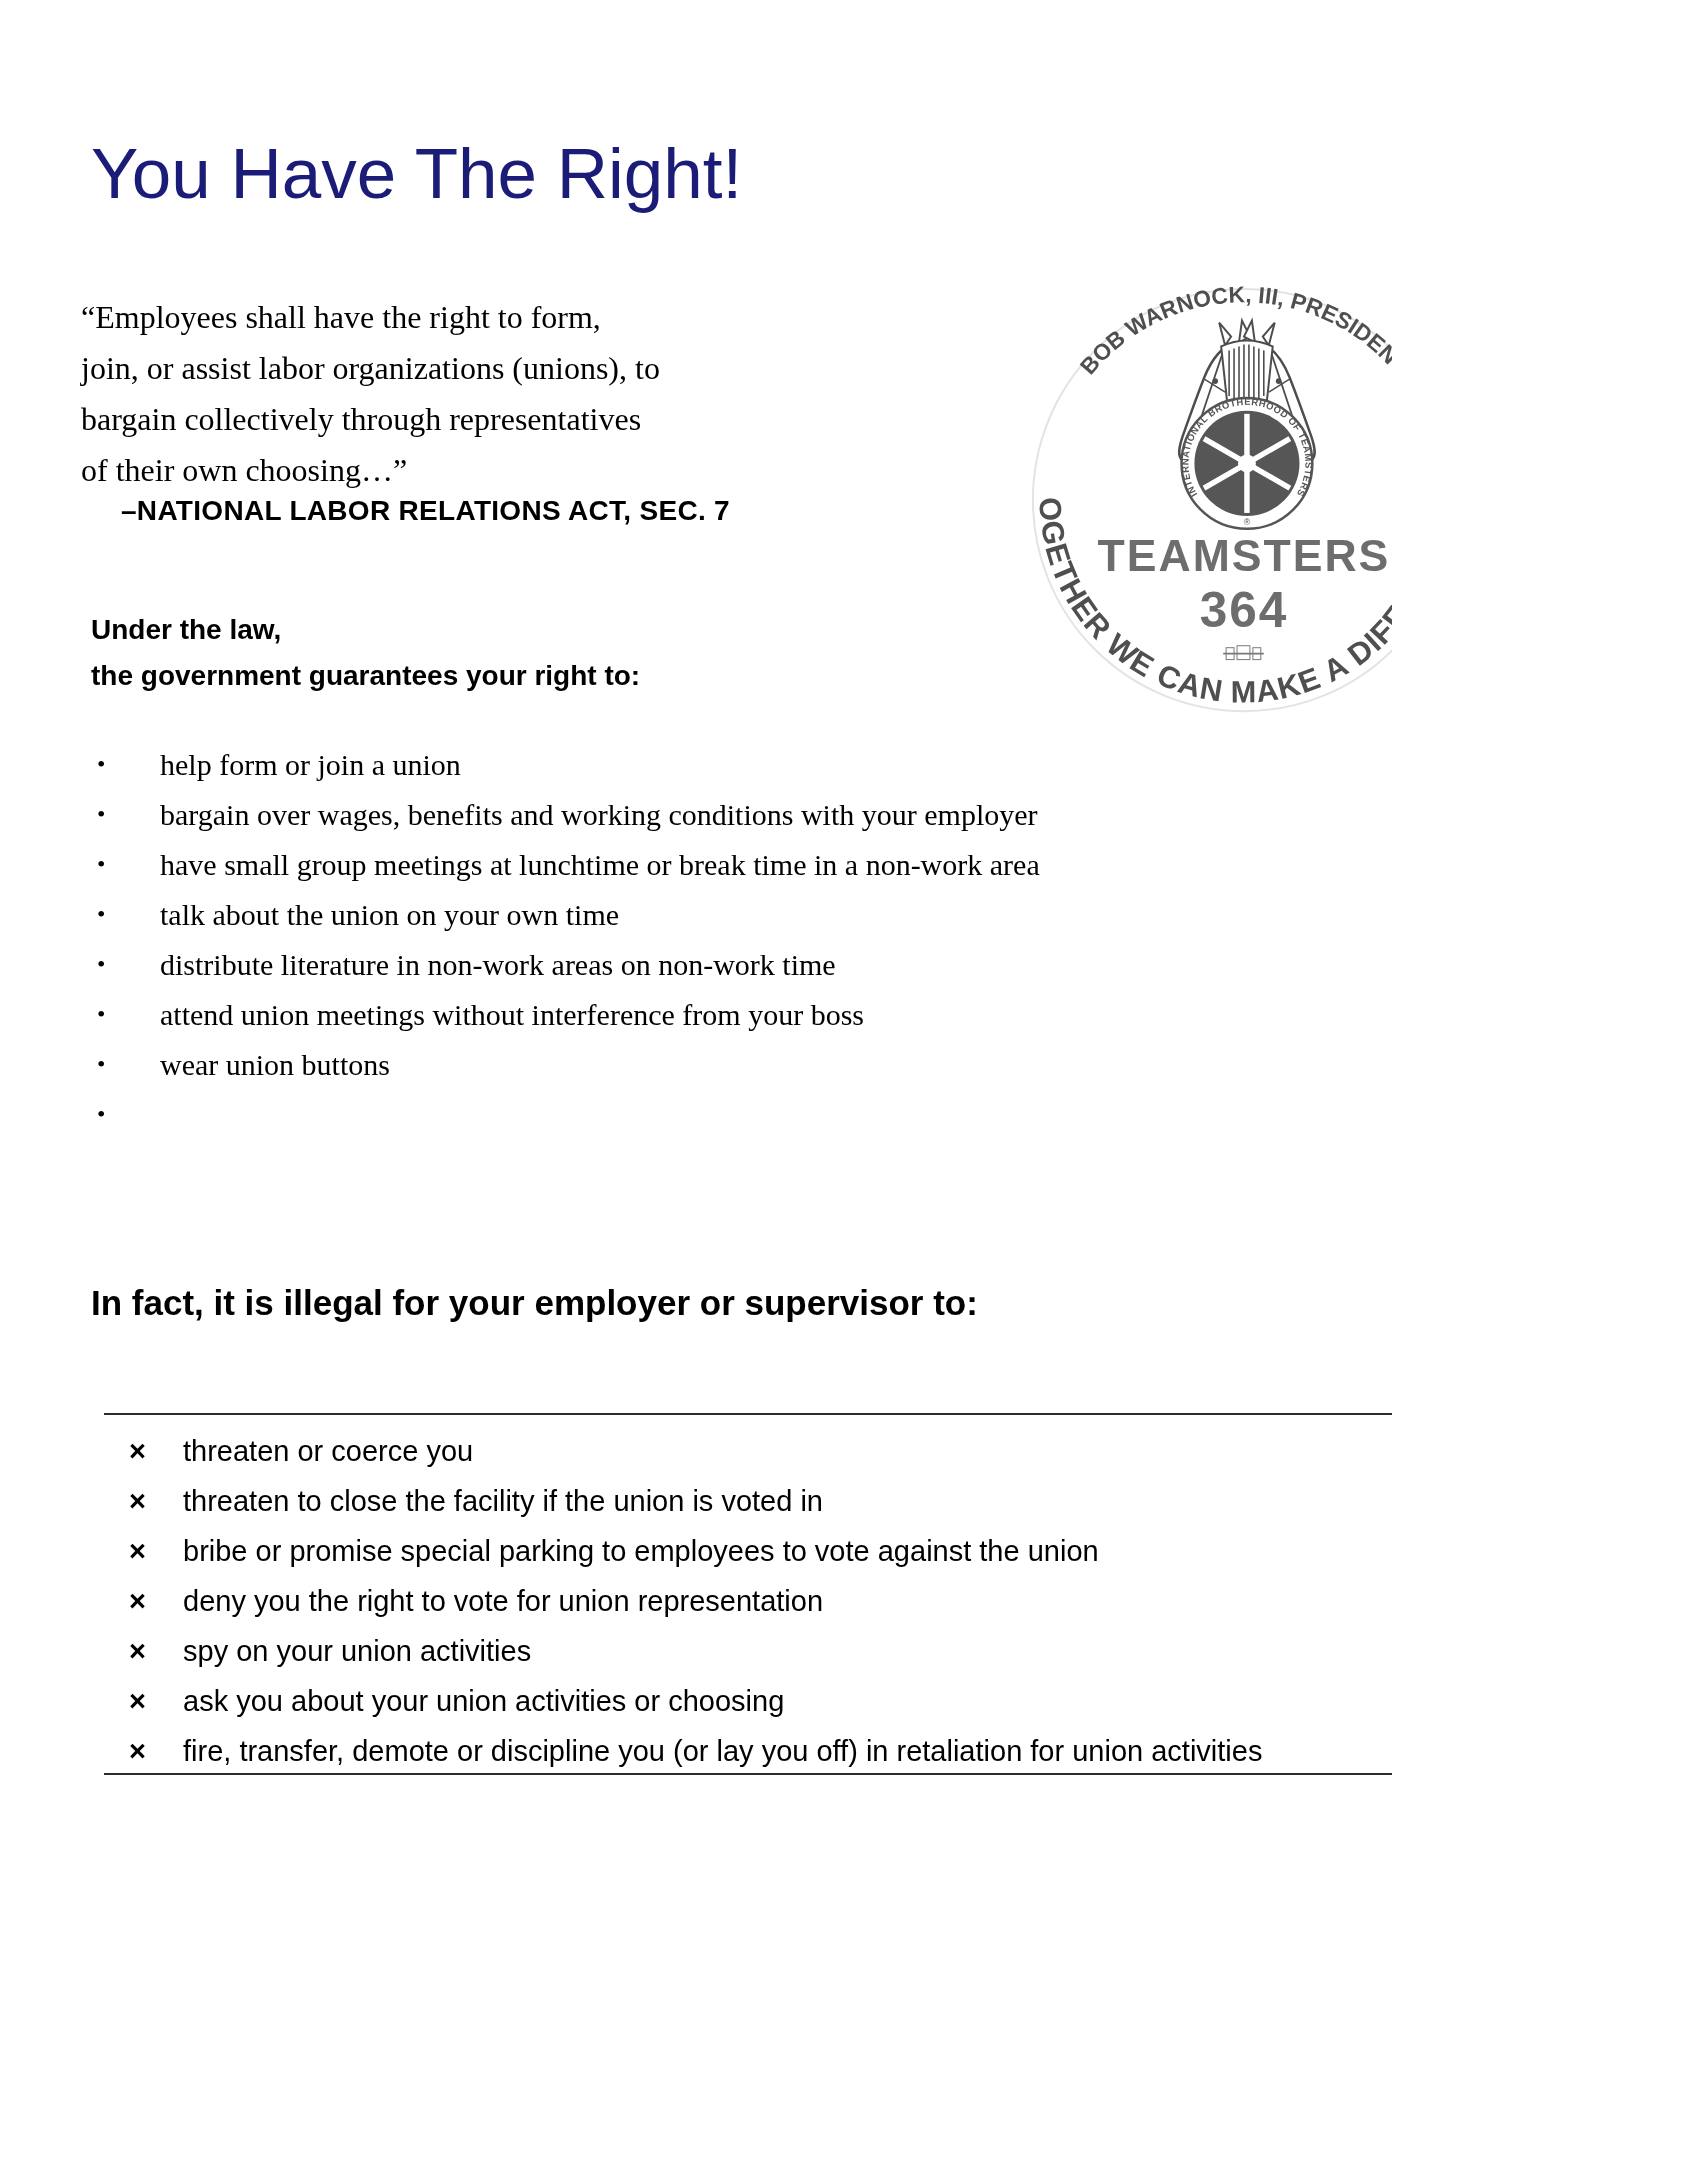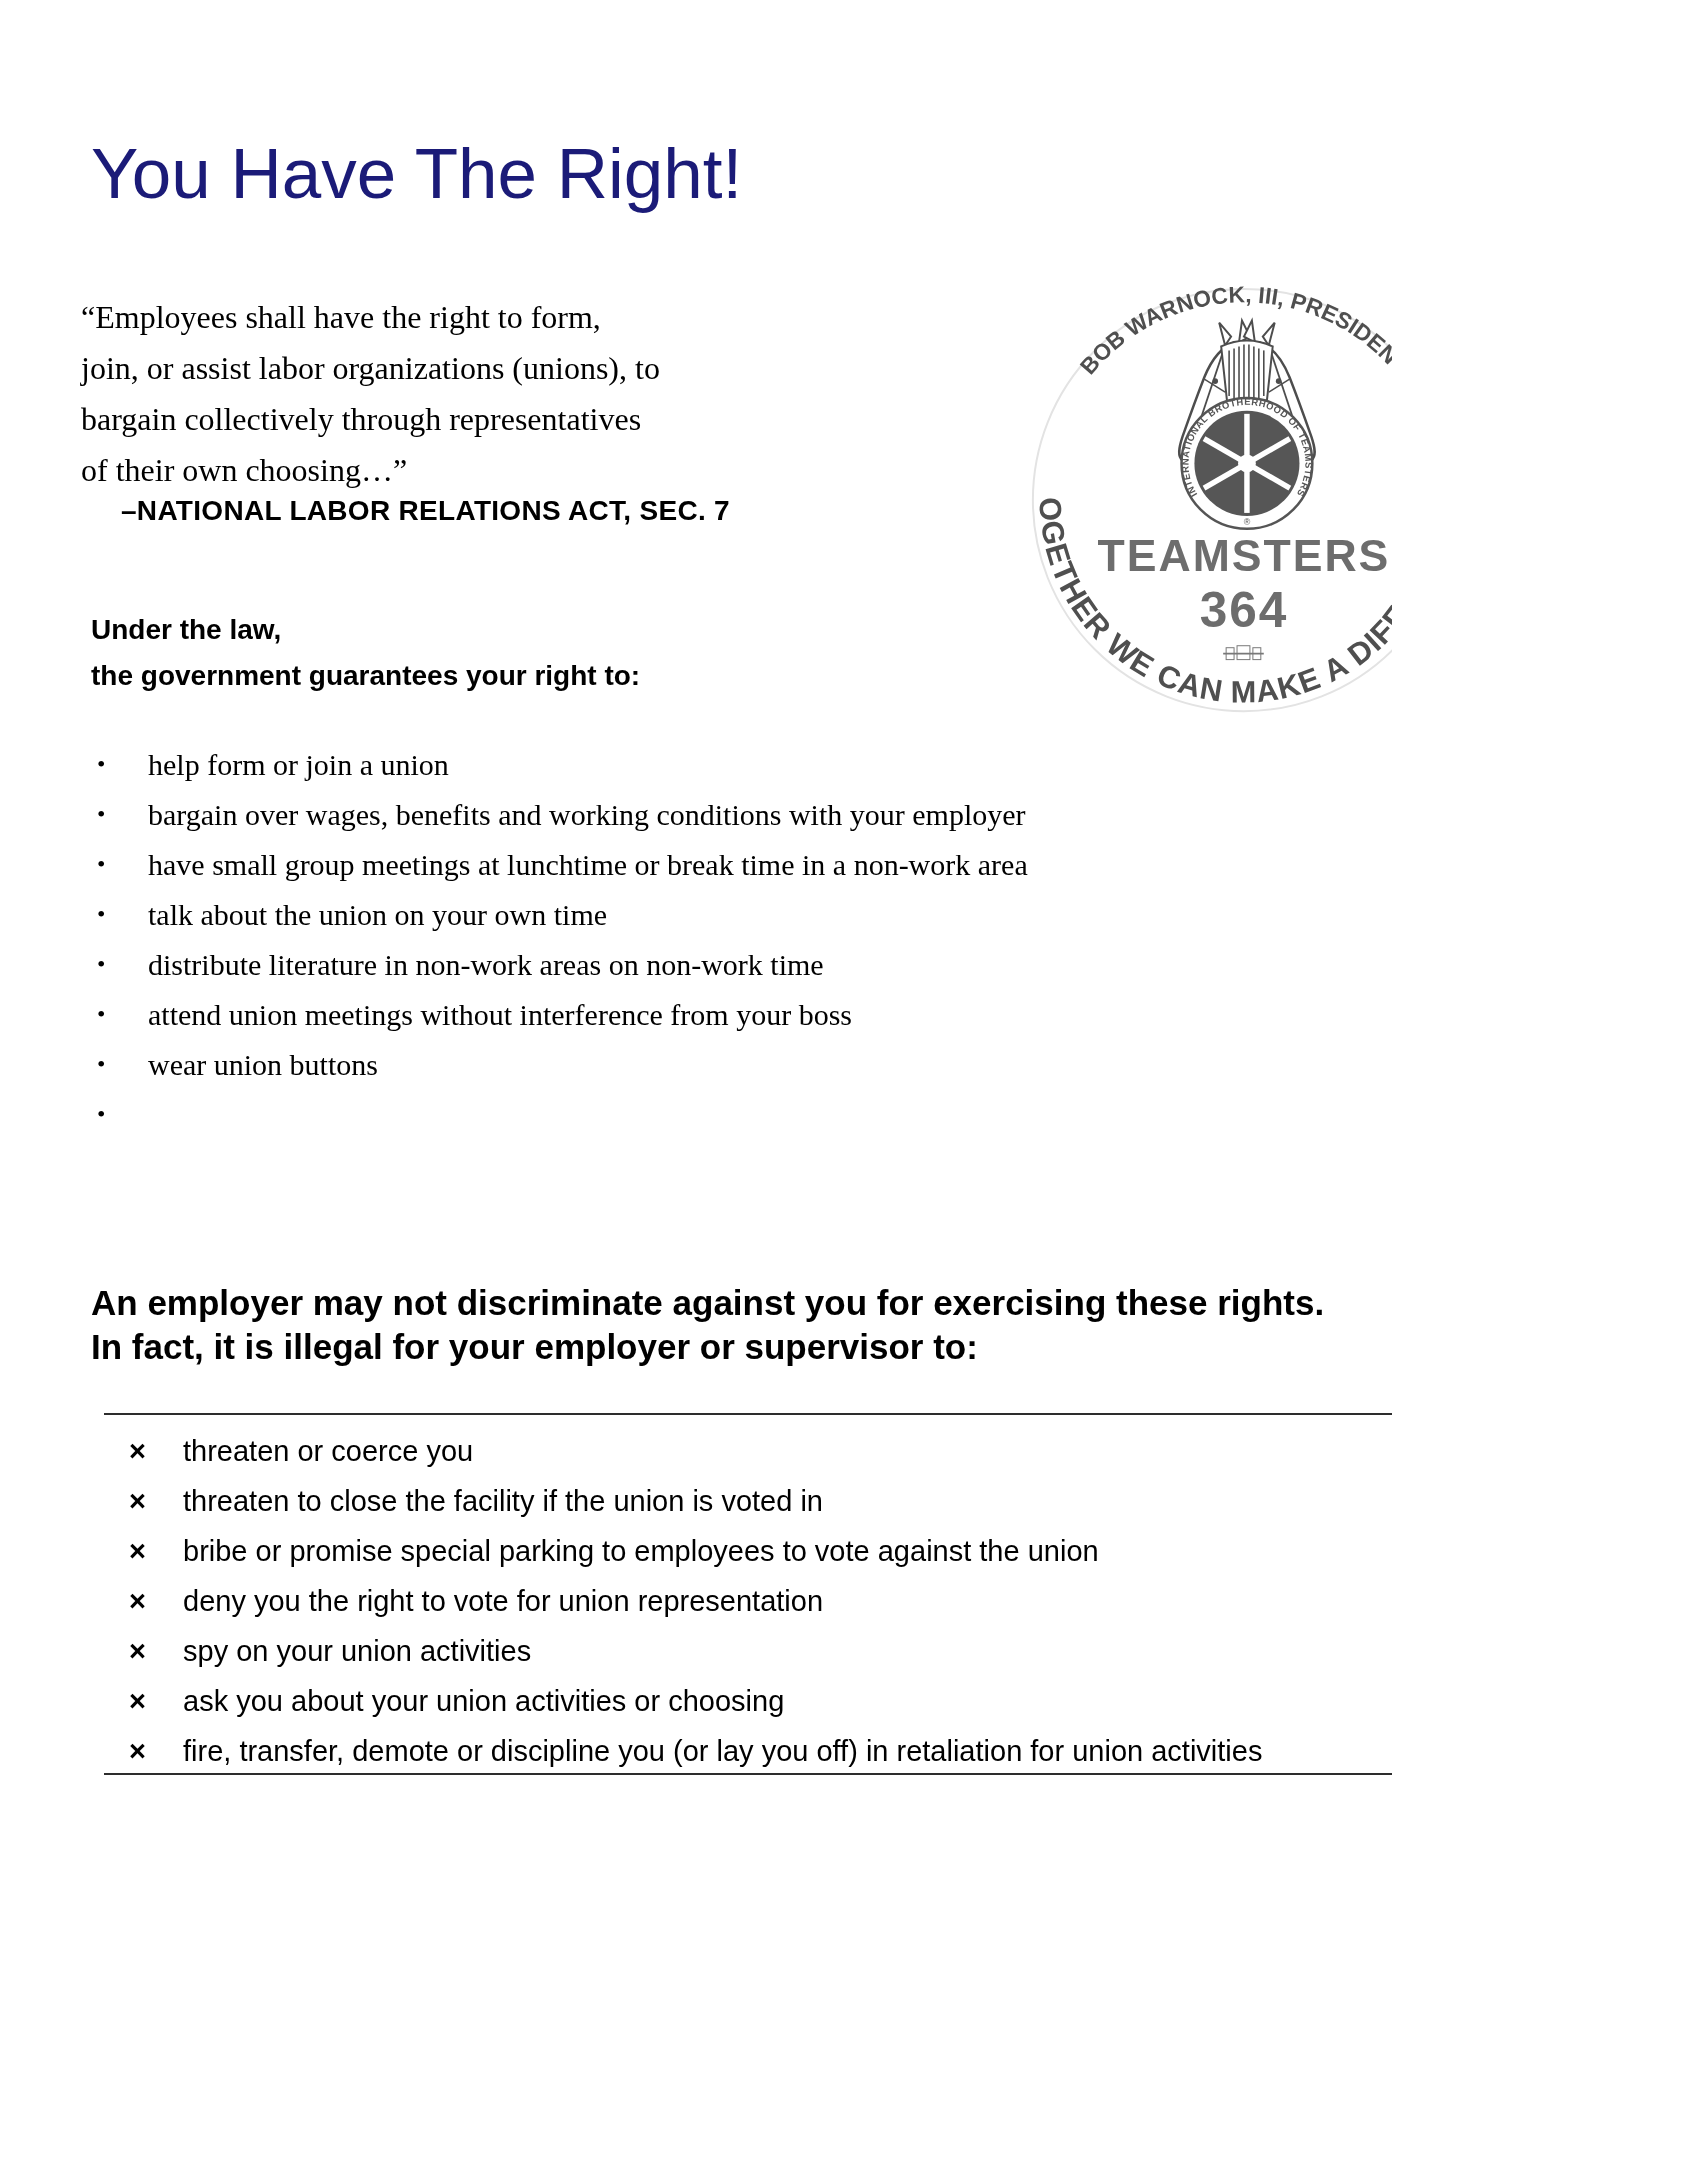--- a/index.html
+++ b/index.html
@@ -11,21 +11,21 @@
   .quote{position:absolute;left:81px;top:292px;font-family:"Liberation Serif",serif;
          font-size:32px;line-height:51px;color:#000;}
   .attr{position:absolute;left:121px;top:495px;font-weight:bold;font-size:28px;letter-spacing:0.3px;}
 
   .h1{position:absolute;left:91px;top:607px;font-weight:bold;font-size:28px;line-height:46px;}
 
   .bullets{position:absolute;left:97px;top:744px;width:1455px;
            font-family:"Liberation Serif",serif;font-size:30px;}
   .b-item{display:flex;margin-bottom:9px;line-height:41px;}
   .b-dot{width:51px;font-size:24px;}
-  .b-text{width:1302px;}
+  .b-text{width:1302px;margin-left:12px;}
 
   .h2{position:absolute;left:91px;top:1281px;font-weight:bold;font-size:35px;line-height:44px;}
 
   .rule{position:absolute;left:104px;width:1572px;height:2px;background:#2d2d2d;}
   .rule-top{top:1413px;}
   .rule-bottom{top:1773px;}
 
   .xlist{position:absolute;left:129px;top:1430px;width:1505px;font-size:29px;}
   .x-item{display:flex;margin-bottom:8px;line-height:42px;}
   .x-mark{width:54px;font-weight:bold;font-size:29px;}
@@ -92,21 +92,20 @@
         <span class="b-text">wear union buttons</span>
       </div>
 
       <div class="b-item">
         <span class="b-dot">•</span>
       </div>
     </div>
 
   <div class="h2">
 
-  <div>An employer may not discriminate against you for exercising these rights.</div>
       <div>In fact, it is illegal for your employer or supervisor to:</div>
     </div>
 
   <div class="rule rule-top"></div>
 
   <div class="xlist">
 
       <div class="x-item">
         <span class="x-mark">×</span>
         <span class="x-text">threaten or coerce you</span>

